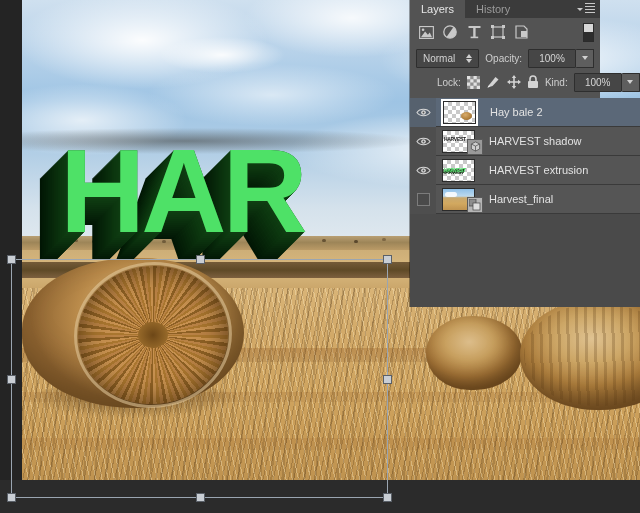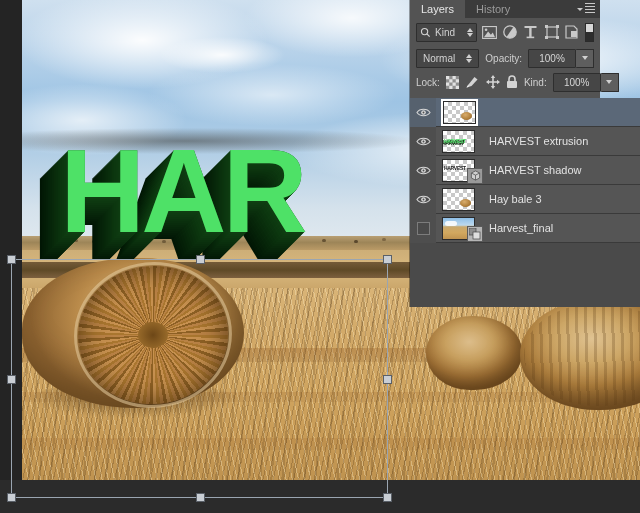--- a/index.html
+++ b/index.html
@@ -272,21 +272,21 @@
   }
   .num-drop{
     width:18px;height:19px;background:#5e5e5e;border:1px solid #2e2e2e;border-left:none;
     display:flex;align-items:center;justify-content:center;cursor:pointer;border-radius:1px;
   }
   .num-drop .ar-dn{border-top-color:#d0d0d0;}
   .num-combo{ display:flex; }
 
   
   .lock-row{
-    height:24px; display:flex; align-items:center; padding:0 6px; gap:6px; background:#535353;
+    height:24px; display:flex; align-items:center; padding:0 6px; gap:6px; background:#535353;margin-left:21px;
   }
   .lock-label{ font-size:10px; color:#cfcfcf; }
   .l-icon{ width:18px;height:18px;display:flex;align-items:center;justify-content:center;cursor:pointer; }
   .fill-label{ font-size:10px; color:#cfcfcf; margin-left:auto; }
 
   
   .layer-list{
     position:absolute; left:0; top:98px; width:230px; height:209px;
     background:#4a4a4a; overflow:hidden;
   }
@@ -437,31 +437,20 @@
         <div class="pm-lines">
             <span></span>
             <span></span>
             <span></span>
             <span></span>
           </div>
       </div>
     </div>
 
     <div class="filter-row">
-      <div class="kind-select">
-        <svg width="11" height="11" viewBox="0 0 12 12">
-          <circle cx="5" cy="5" r="3.4" fill="none" stroke="#d2d2d2" stroke-width="1.2"></circle>
-          <line x1="7.5" y1="7.5" x2="10.5" y2="10.5" stroke="#d2d2d2" stroke-width="1.3"></line>
-        </svg>
-        <span class="kind-label">Kind</span>
-        <span class="kind-arrows">
-          <span class="ar-up"></span>
-            <span class="ar-dn"></span>
-        </span>
-      </div>
 
       <div class="f-icon">
         <svg width="15" height="13" viewBox="0 0 16 14">
           <rect x="0.6" y="0.6" width="14.8" height="12.8" fill="none" stroke="#c9c9c9" stroke-width="1.2"></rect>
           <circle cx="4.3" cy="4" r="1.4" fill="#c9c9c9"></circle>
           <path d="M2 12 L6.5 6 L9.5 9.5 L11.5 7 L14 12 Z" fill="#c9c9c9"></path>
         </svg>
       </div>
       <div class="f-icon">
         <svg width="14" height="14" viewBox="0 0 14 14">
@@ -559,35 +548,21 @@
               <path d="M1 5.5 C4 1 12 1 15 5.5 C12 10 4 10 1 5.5 Z" fill="none" stroke="#d8d8d8" stroke-width="1.1"></path>
               <circle cx="8" cy="5.5" r="2.5" fill="#d8d8d8"></circle>
               <circle cx="8" cy="5.5" r="1" fill="#4e4e4e"></circle>
             </svg>
           </div>
           <div class="thumb-holder">
             <div class="thumb outlined">
               <span class="mini-bale" style="right:3px;bottom:3px;width:11px;height:8px;"></span>
             </div>
           </div>
-        </div>
-        <div class="layer-row">
-          <div class="eye-cell">
-            <svg width="15" height="11" viewBox="0 0 16 11">
-              <path d="M1 5.5 C4 1 12 1 15 5.5 C12 10 4 10 1 5.5 Z" fill="none" stroke="#d8d8d8" stroke-width="1.1"></path>
-              <circle cx="8" cy="5.5" r="2.5" fill="#d8d8d8"></circle>
-              <circle cx="8" cy="5.5" r="1" fill="#4e4e4e"></circle>
-            </svg>
-          </div>
-          <div class="thumb-holder">
-            <div class="thumb">
-              <span class="mini-text" style="left:1px;top:7px;">HARVEST</span>
-            </div>
-          </div>
-          <div class="layer-name">HARVEST extrusion</div>
+          <div class="layer-name">Hay bale 2</div>
         </div>
         <div class="layer-row">
           <div class="eye-cell">
             <svg width="15" height="11" viewBox="0 0 16 11">
               <path d="M1 5.5 C4 1 12 1 15 5.5 C12 10 4 10 1 5.5 Z" fill="none" stroke="#d8d8d8" stroke-width="1.1"></path>
               <circle cx="8" cy="5.5" r="2.5" fill="#d8d8d8"></circle>
               <circle cx="8" cy="5.5" r="1" fill="#4e4e4e"></circle>
             </svg>
           </div>
           <div class="thumb-holder">
@@ -607,24 +582,24 @@
         <div class="layer-row">
           <div class="eye-cell">
             <svg width="15" height="11" viewBox="0 0 16 11">
               <path d="M1 5.5 C4 1 12 1 15 5.5 C12 10 4 10 1 5.5 Z" fill="none" stroke="#d8d8d8" stroke-width="1.1"></path>
               <circle cx="8" cy="5.5" r="2.5" fill="#d8d8d8"></circle>
               <circle cx="8" cy="5.5" r="1" fill="#4e4e4e"></circle>
             </svg>
           </div>
           <div class="thumb-holder">
             <div class="thumb">
-              <span class="mini-bale" style="right:3px;bottom:3px;width:11px;height:8px;"></span>
+              <span class="mini-text" style="left:1px;top:7px;">HARVEST</span>
             </div>
           </div>
-          <div class="layer-name">Hay bale 3</div>
+          <div class="layer-name">HARVEST extrusion</div>
         </div>
         <div class="layer-row">
           <div class="eye-cell">
             <span class="eye-off" style="display:block;width:13px;height:13px;border:1px solid #7c7c7c;background:#4a4a4a;"></span>
           </div>
           <div class="thumb-holder">
             <div class="thumb thumb-photo"></div>
             <span class="badge-so">
               <svg width="12" height="12" viewBox="0 0 12 12">
                 <rect x="0" y="0" width="7" height="7" fill="#8d8d8d" stroke="#444" stroke-width=".7"></rect>

